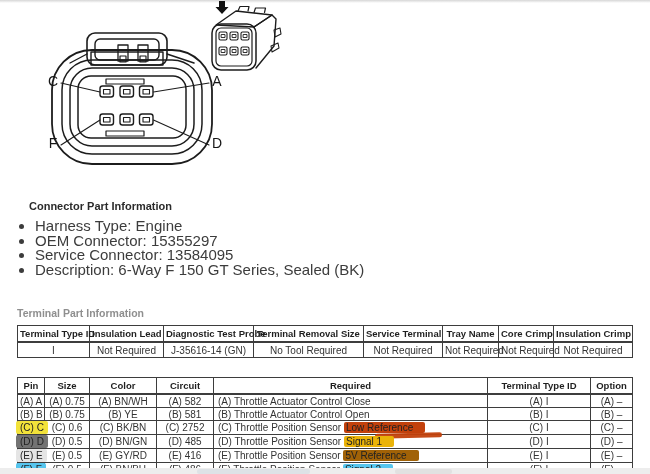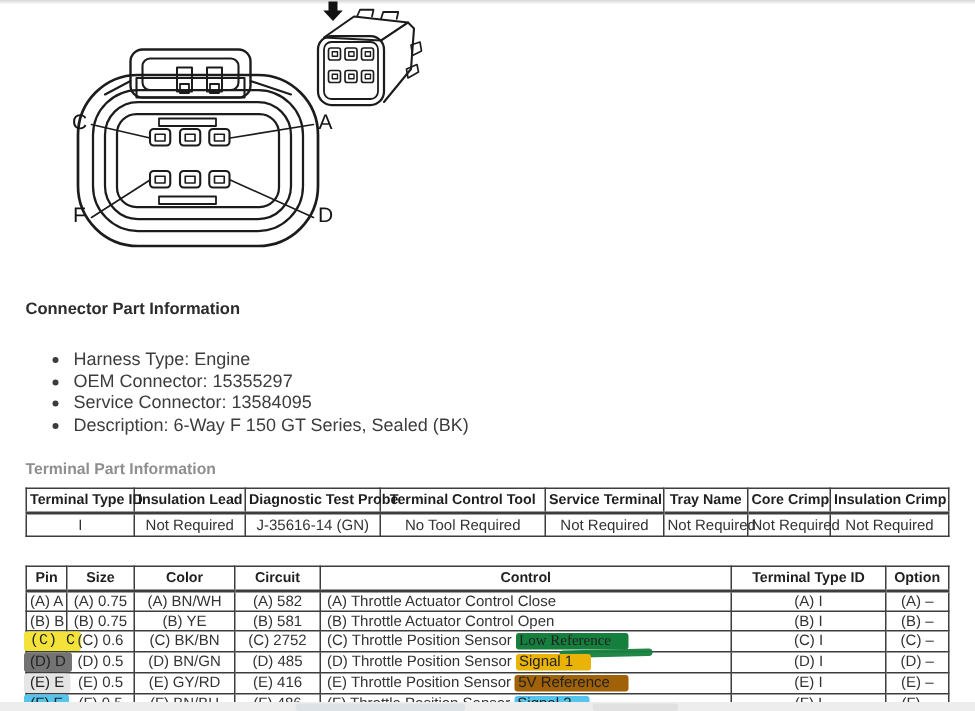--- a/index.html
+++ b/index.html
@@ -12,25 +12,25 @@
   .seg1{left:197px;width:113px;background:#dde2e6;}
   .seg2{left:395px;width:57px;background:#e1e1e1;}
 
   svg{position:absolute;}
   #face-svg{left:30px;top:4px;}
   #iso-svg{left:208px;top:0px;}
   .ln{stroke:#1c1c1c;fill:none;stroke-linejoin:round;stroke-linecap:round;}
   .letter{font-size:14px;fill:#151515;}
 
   .section-title{position:absolute;left:17px;font-weight:bold;font-size:11px;}
-  #connector-info-title{top:200px;color:#2b2b2b;}
+  #connector-info-title{top:200px;color:#2b2b2b;margin-left:12px;}
   #terminal-info-title{top:307px;color:#8f8f8f;font-size:10.5px;}
 
-  .info-list{position:absolute;left:21px;top:219px;margin:15px;padding:0 0 0 13px;
-             font-size:12px;color:#3c3c3c;}
+  .info-list{position:absolute;left:21px;top:219px;margin:1px;padding:0 0 0 13px;
+             font-size:15px;color:#3c3c3c;}
   .info-list li{margin:0 0 3px 0;line-height:11.5px;}
 
   table{position:absolute;left:17px;border-collapse:collapse;table-layout:fixed;}
   #terminal-table{top:325px;width:615px;}
   #pin-table{top:377px;width:615px;}
   th,td{border:1px solid #3d3d3d;font-size:10px;padding:0 2px;text-align:center;
         white-space:nowrap;overflow:visible;}
   th{font-weight:bold;color:#1f1f1f;font-size:9.5px;height:15px;border-bottom-width:2px;}
   #terminal-table td{height:14px;color:#333;}
   #pin-table td{height:12px;color:#333;}
@@ -137,21 +137,21 @@
       <col style="width:79px">
         <col style="width:56px">
         <col style="width:55px">
         <col style="width:79px">
     </colgroup>
     <thead>
         <tr>
           <th>Terminal Type ID</th>
           <th>Insulation Lead</th>
           <th>Diagnostic Test Probe</th>
-          <th>Terminal Control Tool</th>
+          <th>Terminal Removal Size</th>
           <th>Service Terminal</th>
           <th>Tray Name</th>
           <th>Core Crimp</th>
           <th>Insulation Crimp</th>
         </tr>
       </thead>
     <tbody>
         <tr>
           <td>I</td>
           <td>Not Required</td>
@@ -174,21 +174,21 @@
       <col style="width:274px">
         <col style="width:103px">
         <col style="width:42px">
     </colgroup>
     <thead>
         <tr>
           <th>Pin</th>
           <th>Size</th>
           <th>Color</th>
           <th>Circuit</th>
-          <th>Control</th>
+          <th>Required</th>
           <th>Terminal Type ID</th>
           <th>Option</th>
         </tr>
       </thead>
     <tbody>
         <tr>
           <td>(A) A</td>
           <td>(A) 0.75</td>
           <td>(A) BN/WH</td>
           <td>(A) 582</td>
@@ -199,25 +199,25 @@
         <tr>
           <td>(B) B</td>
           <td>(B) 0.75</td>
           <td>(B) YE</td>
           <td>(B) 581</td>
           <td class="fn">(B) Throttle Actuator Control Open</td>
           <td>(B) I</td>
           <td>(B) –</td>
         </tr>
         <tr>
-          <td><span class="pin-hl" style="background-color: rgb(242, 226, 58); font-family: Liberation Mono, monospace;">(C) C</span></td>
+          <td><span class="pin-hl" style="background-color: rgb(242, 226, 58);">(C) C</span></td>
           <td>(C) 0.6</td>
           <td>(C) BK/BN</td>
           <td>(C) 2752</td>
-          <td class="fn">(C) Throttle Position Sensor <span class="fn-hl tail" style="background-color: #15803d; font-family: Liberation Serif, serif;">Low Reference</span></td>
+          <td class="fn">(C) Throttle Position Sensor <span class="fn-hl tail" style="background-color: #c2410c;">Low Reference</span></td>
           <td>(C) I</td>
           <td>(C) –</td>
         </tr>
         <tr>
           <td><span class="pin-hl" style="background-color: #737373;">(D) D</span></td>
           <td>(D) 0.5</td>
           <td>(D) BN/GN</td>
           <td>(D) 485</td>
           <td class="fn">(D) Throttle Position Sensor <span class="fn-hl" style="background-color: #eab308;">Signal 1</span></td>
           <td>(D) I</td>

